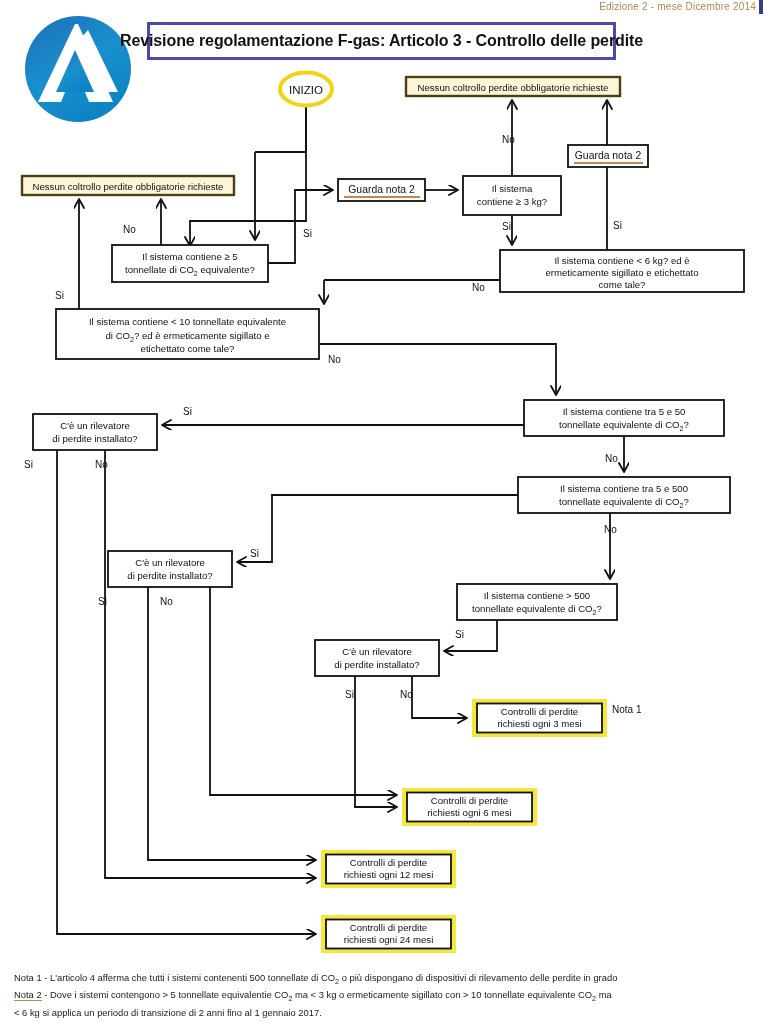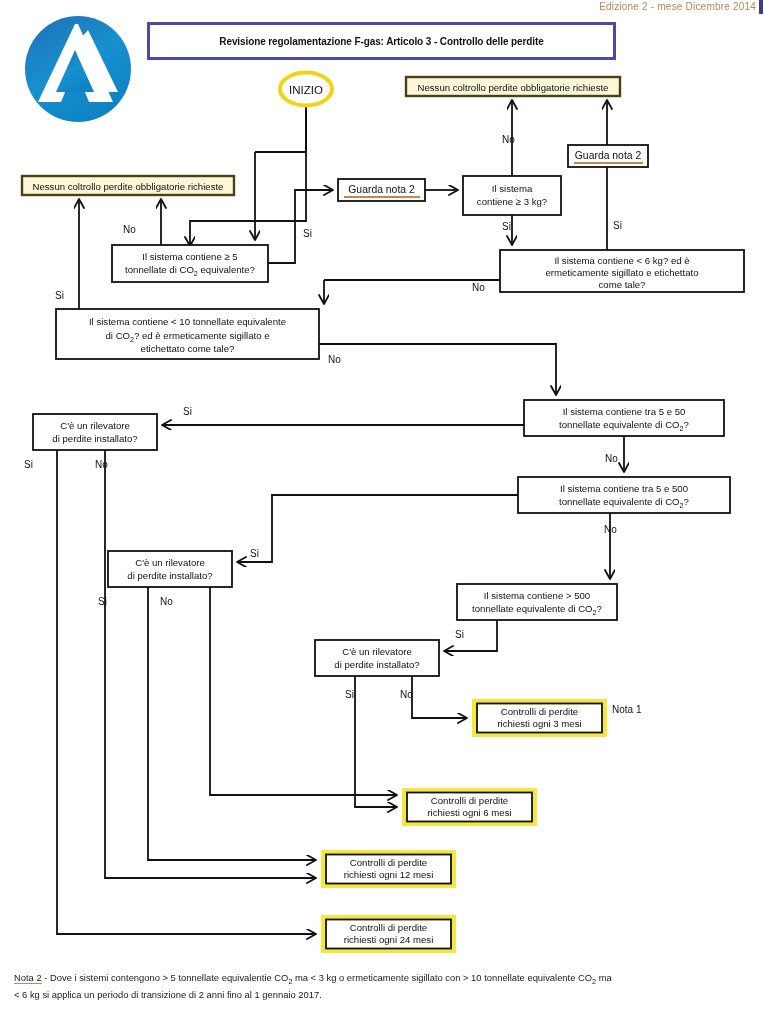--- a/index.html
+++ b/index.html
@@ -14,21 +14,21 @@
     position:absolute;right:8px;top:1px;
     font-size:10px;color:#b5884f;letter-spacing:.2px;white-space:nowrap;
   }
   .edition-bar{position:absolute;right:1px;top:0px;width:4px;height:14px;background:#3b3b8f;}
   .logo{position:absolute;left:18px;top:8px;width:120px;height:122px;}
   .title-box{
     position:absolute;left:147px;top:22px;width:469px;height:38px;
     border:3px solid #4a4aa8;background:#ffffff;
     display:flex;align-items:center;justify-content:center;box-sizing:border-box;
   }
-  .title-box span{font-size:10px;font-weight:bold;color:#111;letter-spacing:-0.1px;white-space:nowrap;}
+  .title-box span{font-size:16px;font-weight:bold;color:#111;letter-spacing:-0.1px;white-space:nowrap;}
   .footer{position:absolute;left:14px;top:972px;width:744px;}
   .footer p{margin:0 0 1px 0;font-size:9.4px;line-height:12.6px;color:#1a1a1a;}
   .n2u{border-bottom:1.4px solid #c08a4a;padding-bottom:0px;}
   sub{font-size:7.2px;}
   svg{position:absolute;left:0;top:0;}
   text{font-family:"Liberation Sans","DejaVu Sans",sans-serif;fill:#111;}
 </style>
 </head>
 <body>
 
@@ -262,17 +262,18 @@
       <text x="400" y="698">No</text>
       <text x="98" y="605">Si</text>
       <text x="160" y="605">No</text>
       <text x="24" y="468">Si</text>
       <text x="95" y="468">No</text>
       <text x="612" y="713">Nota 1</text>
     </g>
   </svg>
 
   <div class="footer">
+    <p><span>Nota 1 - </span><span>L'articolo 4 afferma che tutti i sistemi contenenti 500 tonnellate di CO</span><sub>2</sub><span> o più dispongano di dispositivi di rilevamento delle perdite in grado</span></p>
     <p><span class="n2u">Nota 2</span><span> - Dove i sistemi contengono &gt; 5 tonnellate equivalentie CO</span><sub>2</sub><span> ma &lt; 3 kg o ermeticamente sigillato con &gt; 10 tonnellate equivalente CO</span><sub>2</sub><span> ma</span></p>
     <p>&lt; 6 kg si applica un periodo di transizione di 2 anni fino al 1 gennaio 2017.</p>
   </div>
 
 </div>
 
 </body></html>

